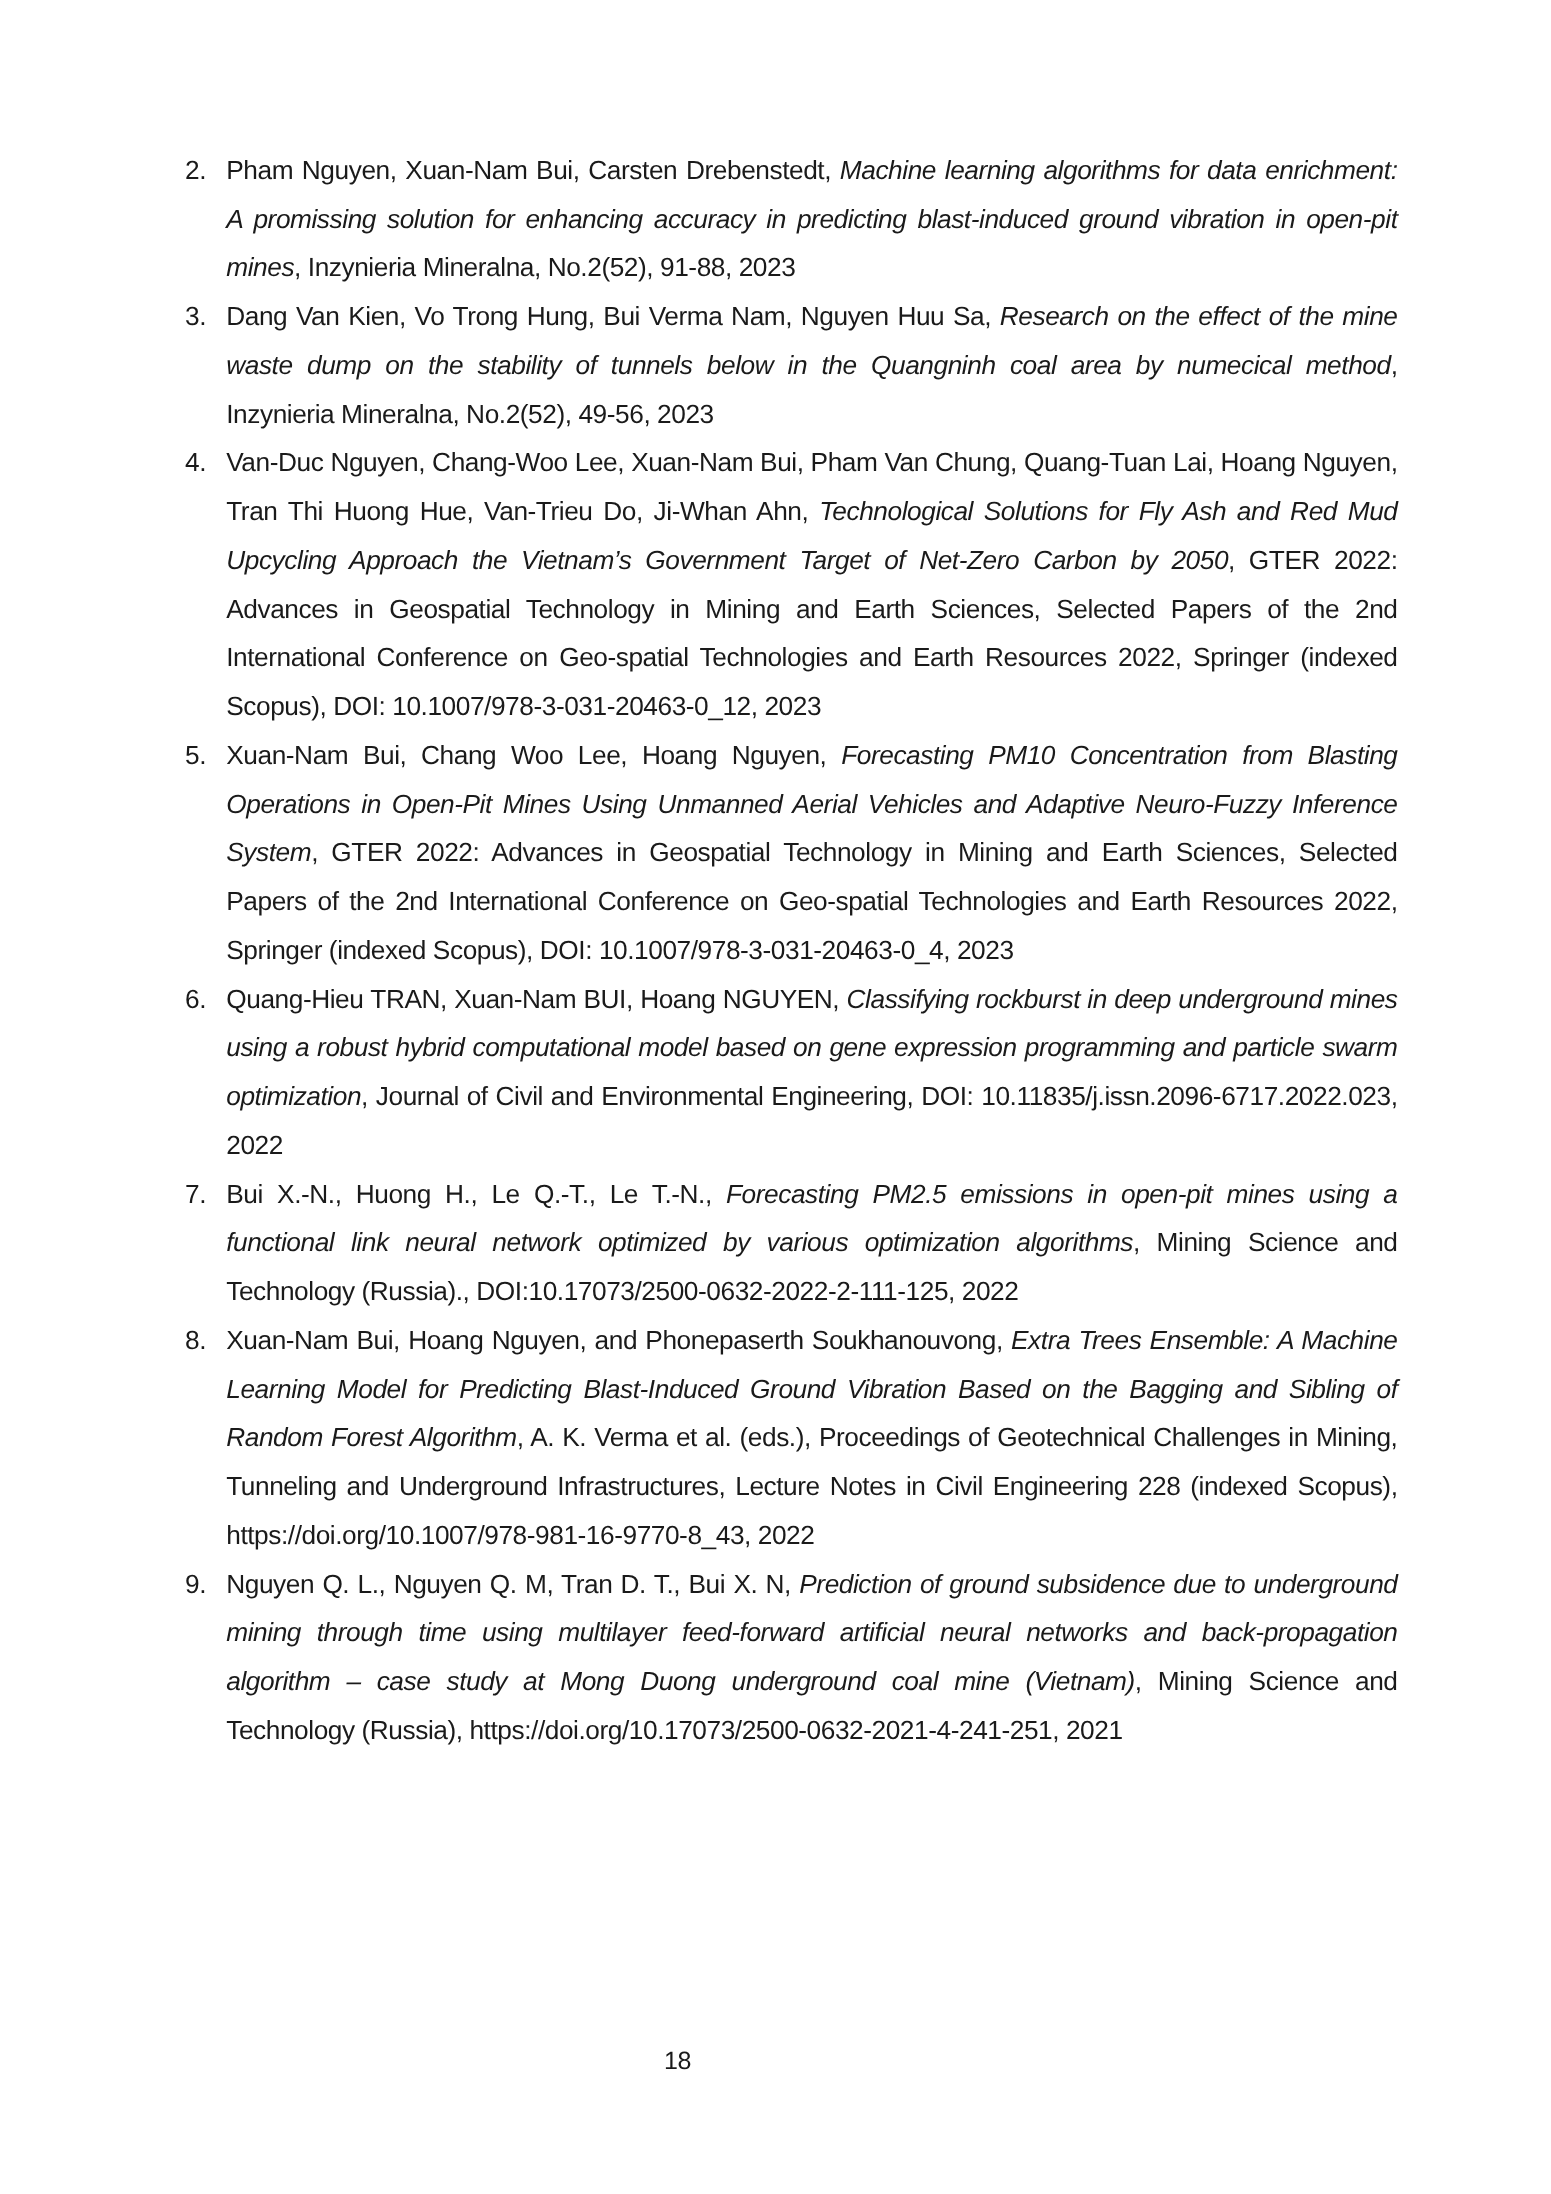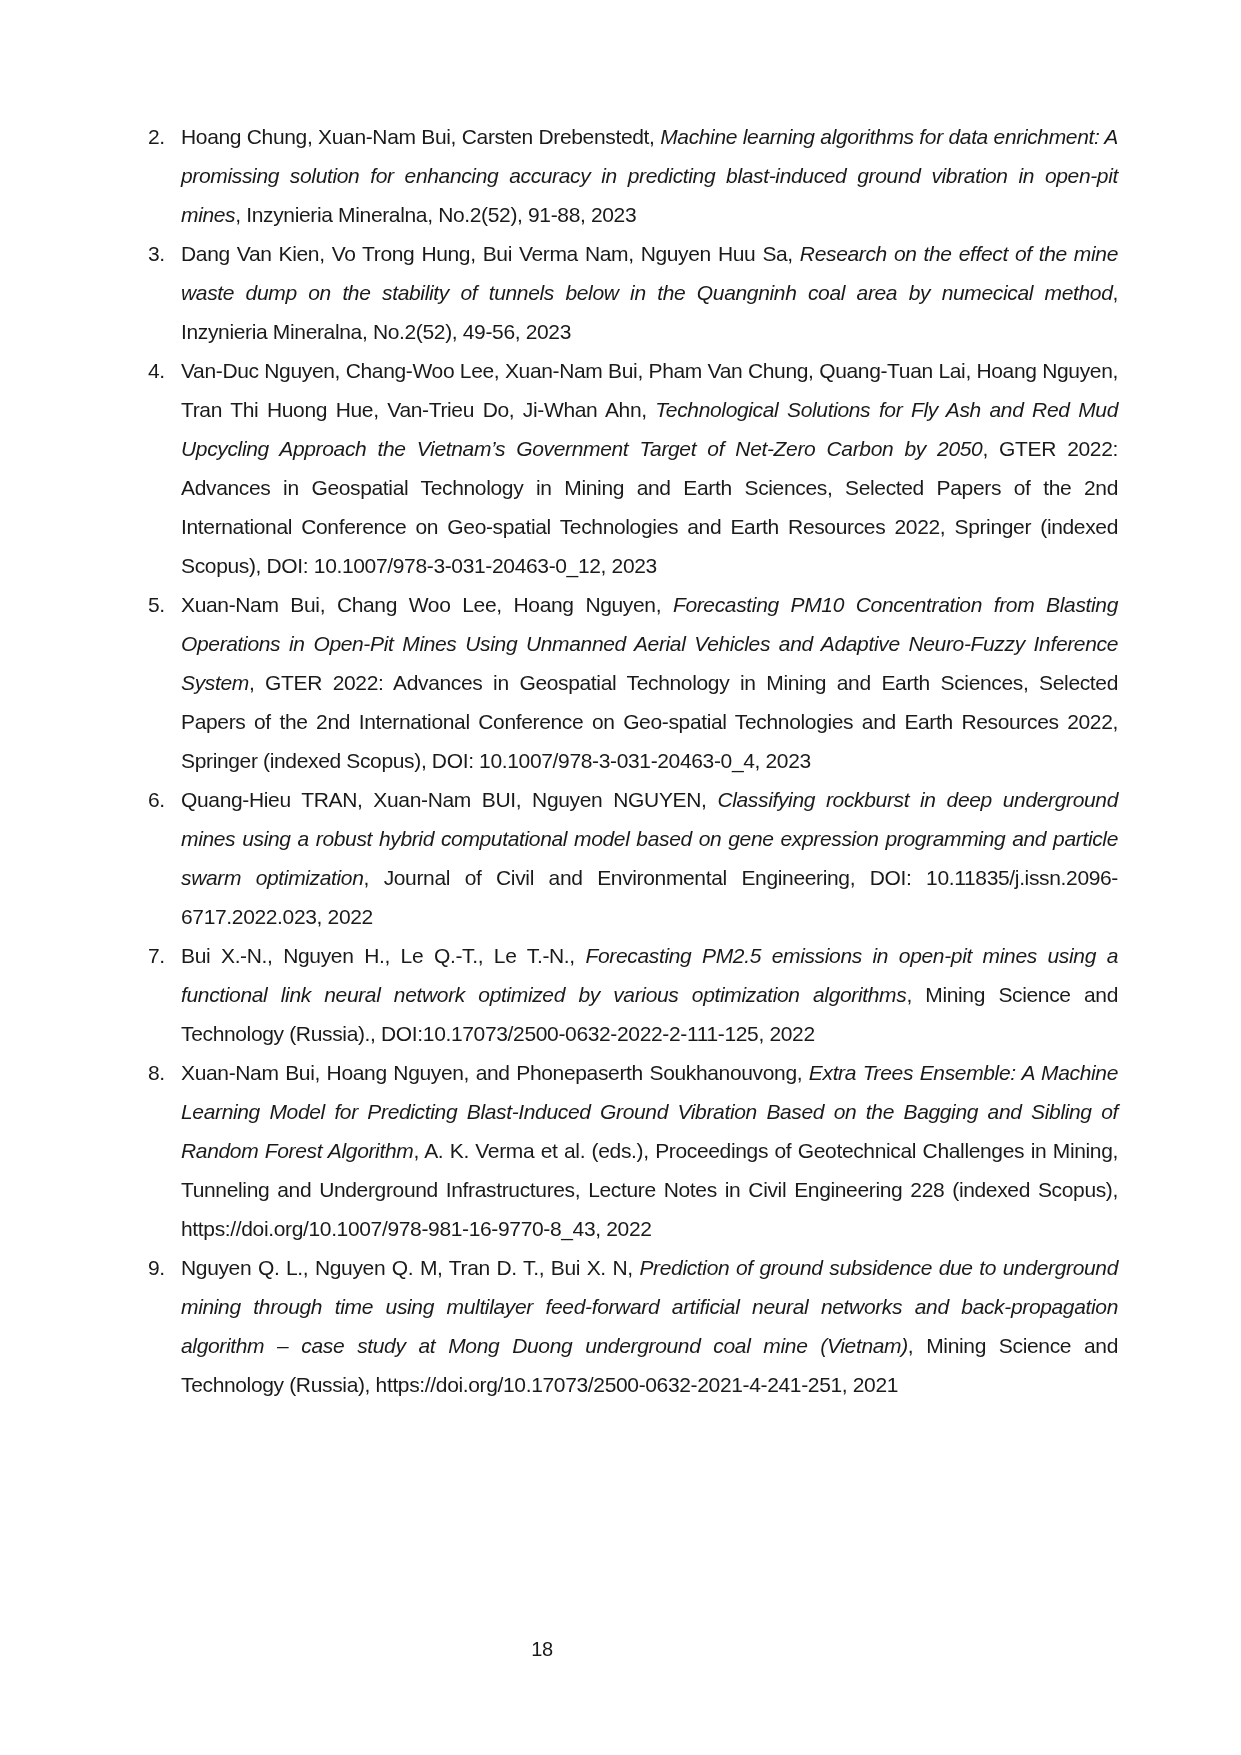--- a/index.html
+++ b/index.html
@@ -33,41 +33,41 @@
     text-align: center; font-size: 20px; letter-spacing: -0.3px;
   }
 </style>
 </head>
 <body>
 
 <div class="page">
   <ol class="refs">
     <li class="ref">
       <span class="num">2.</span>
-      <span>Hoang Chung, Xuan-Nam Bui, Carsten Drebenstedt, </span><em>Machine learning algorithms for data enrichment: A promissing solution for enhancing accuracy in predicting blast-induced ground vibration in open-pit mines</em><span>, Inzynieria Mineralna, No.2(52), 91-88, 2023</span>
+      <span>Pham Nguyen, Xuan-Nam Bui, Carsten Drebenstedt, </span><em>Machine learning algorithms for data enrichment: A promissing solution for enhancing accuracy in predicting blast-induced ground vibration in open-pit mines</em><span>, Inzynieria Mineralna, No.2(52), 91-88, 2023</span>
     </li>
     <li class="ref">
       <span class="num">3.</span>
       <span>Dang Van Kien, Vo Trong Hung, Bui Verma Nam, Nguyen Huu Sa, </span><em>Research on the effect of the mine waste dump on the stability of tunnels below in the Quangninh coal area by numecical method</em><span>, Inzynieria Mineralna, No.2(52), 49-56, 2023</span>
     </li>
     <li class="ref">
       <span class="num">4.</span>
       <span>Van-Duc Nguyen, Chang-Woo Lee, Xuan-Nam Bui, Pham Van Chung, Quang-Tuan Lai, Hoang Nguyen, Tran Thi Huong Hue, Van-Trieu Do, Ji-Whan Ahn, </span><em>Technological Solutions for Fly Ash and Red Mud Upcycling Approach the Vietnam’s Government Target of Net-Zero Carbon by 2050</em><span>, GTER 2022: Advances in Geospatial Technology in Mining and Earth Sciences, Selected Papers of the 2nd International Conference on Geo-spatial Technologies and Earth Resources 2022, Springer (indexed Scopus), DOI: 10.1007/978-3-031-20463-0_12, 2023</span>
     </li>
     <li class="ref">
       <span class="num">5.</span>
       <span>Xuan-Nam Bui, Chang Woo Lee, Hoang Nguyen, </span><em>Forecasting PM10 Concentration from Blasting Operations in Open-Pit Mines Using Unmanned Aerial Vehicles and Adaptive Neuro-Fuzzy Inference System</em><span>, GTER 2022: Advances in Geospatial Technology in Mining and Earth Sciences, Selected Papers of the 2nd International Conference on Geo-spatial Technologies and Earth Resources 2022, Springer (indexed Scopus), DOI: 10.1007/978-3-031-20463-0_4, 2023</span>
     </li>
     <li class="ref">
       <span class="num">6.</span>
-      <span>Quang-Hieu TRAN, Xuan-Nam BUI, Nguyen NGUYEN, </span><em>Classifying rockburst in deep underground mines using a robust hybrid computational model based on gene expression programming and particle swarm optimization</em><span>, Journal of Civil and Environmental Engineering, DOI: 10.11835/j.issn.2096-6717.2022.023, 2022</span>
+      <span>Quang-Hieu TRAN, Xuan-Nam BUI, Hoang NGUYEN, </span><em>Classifying rockburst in deep underground mines using a robust hybrid computational model based on gene expression programming and particle swarm optimization</em><span>, Journal of Civil and Environmental Engineering, DOI: 10.11835/j.issn.2096-6717.2022.023, 2022</span>
     </li>
     <li class="ref">
       <span class="num">7.</span>
-      <span>Bui X.-N., Nguyen H., Le Q.-T., Le T.-N., </span><em>Forecasting PM2.5 emissions in open-pit mines using a functional link neural network optimized by various optimization algorithms</em><span>, Mining Science and Technology (Russia)., DOI:10.17073/2500-0632-2022-2-111-125, 2022</span>
+      <span>Bui X.-N., Huong H., Le Q.-T., Le T.-N., </span><em>Forecasting PM2.5 emissions in open-pit mines using a functional link neural network optimized by various optimization algorithms</em><span>, Mining Science and Technology (Russia)., DOI:10.17073/2500-0632-2022-2-111-125, 2022</span>
     </li>
     <li class="ref">
       <span class="num">8.</span>
       <span>Xuan-Nam Bui, Hoang Nguyen, and Phonepaserth Soukhanouvong, </span><em>Extra Trees Ensemble: A Machine Learning Model for Predicting Blast-Induced Ground Vibration Based on the Bagging and Sibling of Random Forest Algorithm</em><span>, A. K. Verma et al. (eds.), Proceedings of Geotechnical Challenges in Mining, Tunneling and Underground Infrastructures, Lecture Notes in Civil Engineering 228 (indexed Scopus), https://doi.org/10.1007/978-981-16-9770-8_43, 2022</span>
     </li>
     <li class="ref">
       <span class="num">9.</span>
       <span>Nguyen Q. L., Nguyen Q. M, Tran D. T., Bui X. N, </span><em>Prediction of ground subsidence due to underground mining through time using multilayer feed-forward artificial neural networks and back-propagation algorithm – case study at Mong Duong underground coal mine (Vietnam)</em><span>, Mining Science and Technology (Russia), https://doi.org/10.17073/2500-0632-2021-4-241-251, 2021</span>
     </li>
   </ol>

